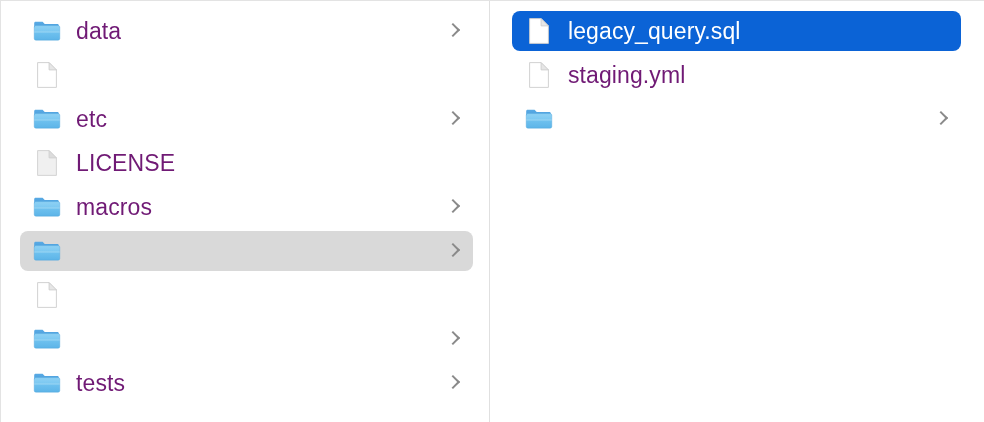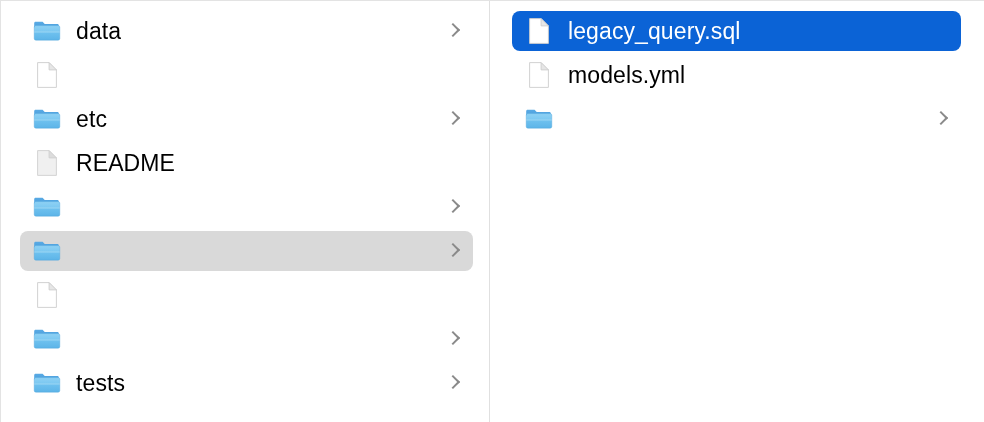--- a/index.html
+++ b/index.html
@@ -73,21 +73,21 @@
     height: 30px;
     flex: 0 0 30px;
     position: relative;
     margin-right: 14px;
   }
   .icon svg { display: block; width: 30px; height: 30px; }
 
   .label {
     font-size: 23px;
     line-height: 28px;
-    color: #000000;
+    color: #701a75;
     letter-spacing: 0.1px;
     white-space: nowrap;
     overflow: hidden;
     text-overflow: ellipsis;
   }
   .row.sel-blue .label { color: #ffffff; }
 
   .spacer { flex: 1 1 auto; }
 
   .chevron {
@@ -180,45 +180,46 @@
           <span class="spacer"></span>
           <span class="chevron"></span>
         </div>
         <div class="row">
           <span class="icon">
             <svg viewBox="0 0 30 30" xmlns="http://www.w3.org/2000/svg" aria-hidden="true">
               <path d="M5.6 2.6h11.5l7.3 7.3v17.5H5.6z" fill="#f0f0f0" stroke="#cfcfcf" stroke-width="0.9" stroke-linejoin="round"></path>
               <path d="M17.1 2.6l7.3 7.3h-7.3z" fill="#dcdcdc" stroke="#cfcfcf" stroke-width="0.9" stroke-linejoin="round"></path>
             </svg>
           </span>
-          <span class="label">README</span>
-          <span class="spacer"></span>
-          <span class="chevron hidden"></span>
-        </div>
-        <div class="row">
-          <span class="icon">
-            <svg viewBox="0 0 30 30" xmlns="http://www.w3.org/2000/svg" aria-hidden="true">
-              <defs>
-                <linearGradient id="fgTab" x1="0" y1="0" x2="0" y2="1">
-                  <stop offset="0" stop-color="#59aae4"></stop>
-                  <stop offset="1" stop-color="#4c9fdd"></stop>
-                </linearGradient>
-                <linearGradient id="fgBody" x1="0" y1="0" x2="0" y2="1">
-                  <stop offset="0" stop-color="#8fd1f4"></stop>
-                  <stop offset="0.5" stop-color="#76c6f0"></stop>
-                  <stop offset="0.52" stop-color="#6dc0ee"></stop>
-                  <stop offset="1" stop-color="#5cb4e8"></stop>
-                </linearGradient>
-              </defs>
-              <path d="M2.2 7.2c0-.8.6-1.4 1.4-1.4h7.0l2.1 2.2h12.7c.8 0 1.4.6 1.4 1.4v2.2H2.2z" fill="url(#fgTab)"></path>
-              <rect x="2.2" y="9.6" width="25.6" height="14.6" rx="1.6" fill="url(#fgBody)"></rect>
-              <rect x="2.2" y="9.6" width="25.6" height="14.6" rx="1.6" fill="none" stroke="#4ba2da" stroke-width="0.7" opacity="0.55"></rect>
-              <rect x="2.2" y="15.6" width="25.6" height="0.7" fill="#ffffff" opacity="0.33"></rect>
-            </svg>
-          </span>
+          <span class="label">LICENSE</span>
+          <span class="spacer"></span>
+          <span class="chevron hidden"></span>
+        </div>
+        <div class="row">
+          <span class="icon">
+            <svg viewBox="0 0 30 30" xmlns="http://www.w3.org/2000/svg" aria-hidden="true">
+              <defs>
+                <linearGradient id="fgTab" x1="0" y1="0" x2="0" y2="1">
+                  <stop offset="0" stop-color="#59aae4"></stop>
+                  <stop offset="1" stop-color="#4c9fdd"></stop>
+                </linearGradient>
+                <linearGradient id="fgBody" x1="0" y1="0" x2="0" y2="1">
+                  <stop offset="0" stop-color="#8fd1f4"></stop>
+                  <stop offset="0.5" stop-color="#76c6f0"></stop>
+                  <stop offset="0.52" stop-color="#6dc0ee"></stop>
+                  <stop offset="1" stop-color="#5cb4e8"></stop>
+                </linearGradient>
+              </defs>
+              <path d="M2.2 7.2c0-.8.6-1.4 1.4-1.4h7.0l2.1 2.2h12.7c.8 0 1.4.6 1.4 1.4v2.2H2.2z" fill="url(#fgTab)"></path>
+              <rect x="2.2" y="9.6" width="25.6" height="14.6" rx="1.6" fill="url(#fgBody)"></rect>
+              <rect x="2.2" y="9.6" width="25.6" height="14.6" rx="1.6" fill="none" stroke="#4ba2da" stroke-width="0.7" opacity="0.55"></rect>
+              <rect x="2.2" y="15.6" width="25.6" height="0.7" fill="#ffffff" opacity="0.33"></rect>
+            </svg>
+          </span>
+          <span class="label">macros</span>
           <span class="spacer"></span>
           <span class="chevron"></span>
         </div>
         <div class="row sel-gray">
           <span class="icon">
             <svg viewBox="0 0 30 30" xmlns="http://www.w3.org/2000/svg" aria-hidden="true">
               <defs>
                 <linearGradient id="fgTab" x1="0" y1="0" x2="0" y2="1">
                   <stop offset="0" stop-color="#59aae4"></stop>
                   <stop offset="1" stop-color="#4c9fdd"></stop>
@@ -313,21 +314,21 @@
           <span class="spacer"></span>
           <span class="chevron hidden"></span>
         </div>
         <div class="row">
           <span class="icon">
             <svg viewBox="0 0 30 30" xmlns="http://www.w3.org/2000/svg" aria-hidden="true">
               <path d="M5.6 2.6h11.5l7.3 7.3v17.5H5.6z" fill="#ffffff" stroke="#cdcdcd" stroke-width="0.9" stroke-linejoin="round"></path>
               <path d="M17.1 2.6l7.3 7.3h-7.3z" fill="#e6e6e6" stroke="#cdcdcd" stroke-width="0.9" stroke-linejoin="round"></path>
             </svg>
           </span>
-          <span class="label">models.yml</span>
+          <span class="label">staging.yml</span>
           <span class="spacer"></span>
           <span class="chevron hidden"></span>
         </div>
         <div class="row">
           <span class="icon">
             <svg viewBox="0 0 30 30" xmlns="http://www.w3.org/2000/svg" aria-hidden="true">
               <defs>
                 <linearGradient id="fgTab" x1="0" y1="0" x2="0" y2="1">
                   <stop offset="0" stop-color="#59aae4"></stop>
                   <stop offset="1" stop-color="#4c9fdd"></stop>

